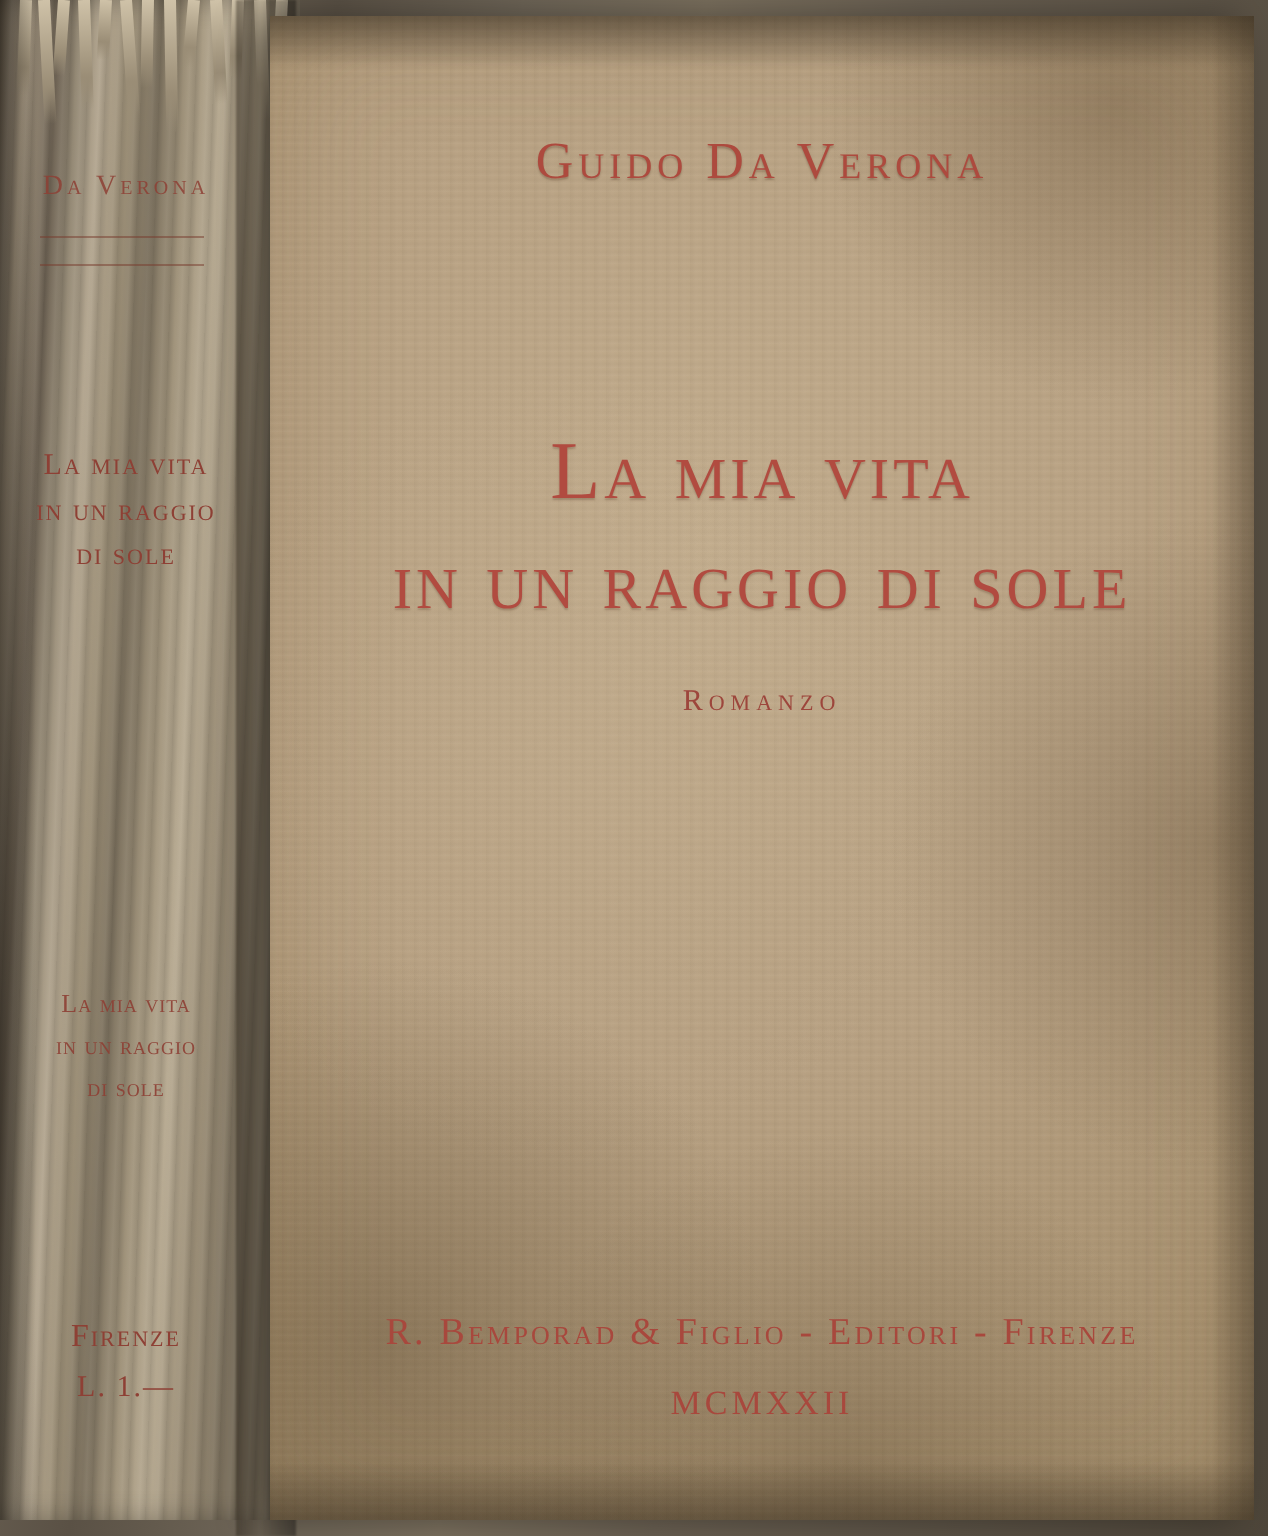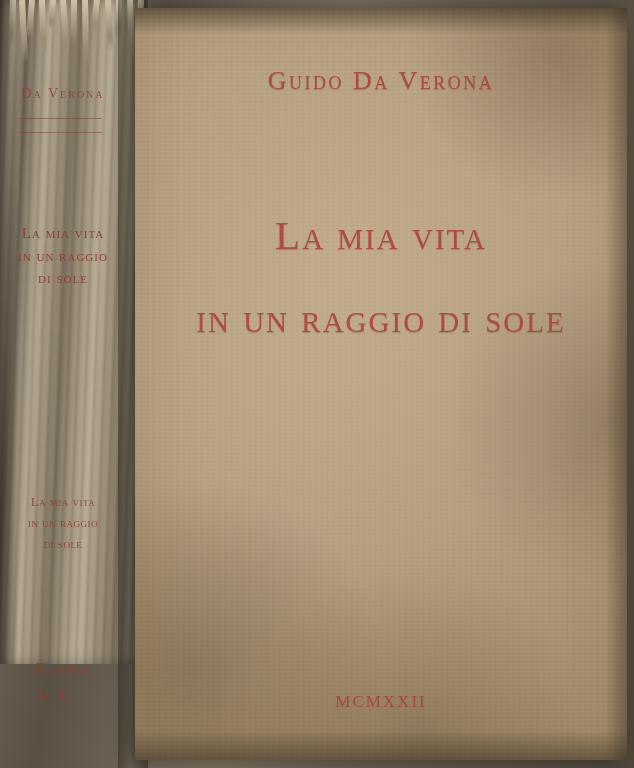--- a/index.html
+++ b/index.html
@@ -29,21 +29,21 @@
     background:
       linear-gradient(100deg, #4a4338 0%, #6b6154 12%, #5a5145 22%, #6e6557 34%, #7b705e 46%, #6a6052 60%, #5c5346 80%, #4e463a 100%);
   }
 
   
   .spine-stack {
     position: absolute;
     left: 0;
     top: 0;
     width: 150px;
-    height: 664px;
+    height: 760px;
     background:
       linear-gradient(93deg,
         #6d6252 0px, #8d8170 6px, #a89a84 14px,
         #8a7e6c 22px, #6f6455 30px, #948975 40px,
         #b3a690 52px, #9d9078 66px, #7d725f 80px,
         #a1947c 96px, #b8ab93 112px, #9a8d76 130px, #7e7360 150px);
     box-shadow: inset -6px 0 14px rgba(0,0,0,0.30);
   }
   .spine-stack:before {
     content: "";
@@ -165,21 +165,21 @@
     position: absolute;
     top: 200px;
     left: 0; right: 0;
     font-size: 41px;
     line-height: 1.35;
     letter-spacing: 2px;
     color: #b14b40;
     font-variant: small-caps;
     text-shadow: 0 1px 1px rgba(90,60,40,0.3);
   }
-  .title .line2 { display: block; margin-top: 28px; }
+  .title .line2 { display: block; }
   .subtitle {
     position: absolute;
     top: 335px;
     left: 0; right: 0;
     font-size: 15px;
     letter-spacing: 3px;
     color: #9d463c;
     font-variant: small-caps;
   }
   .publisher {
@@ -300,17 +300,19 @@
     <div class="top-edge"></div>
     <div class="bottom-edge"></div>
     <div class="right-edge"></div>
 
     <div class="cover-text">
       <div class="author">Guido Da Verona</div>
       <div class="title">
         <span class="line1">La mia vita</span>
         <span class="line2">in un raggio di sole</span>
       </div>
+      <div class="subtitle">Romanzo</div>
+      <div class="publisher">R. Bemporad &amp; Figlio - Editori - Firenze</div>
       <div class="year">MCMXXII</div>
     </div>
   </div>
 
 </div>
 
 </body></html>

